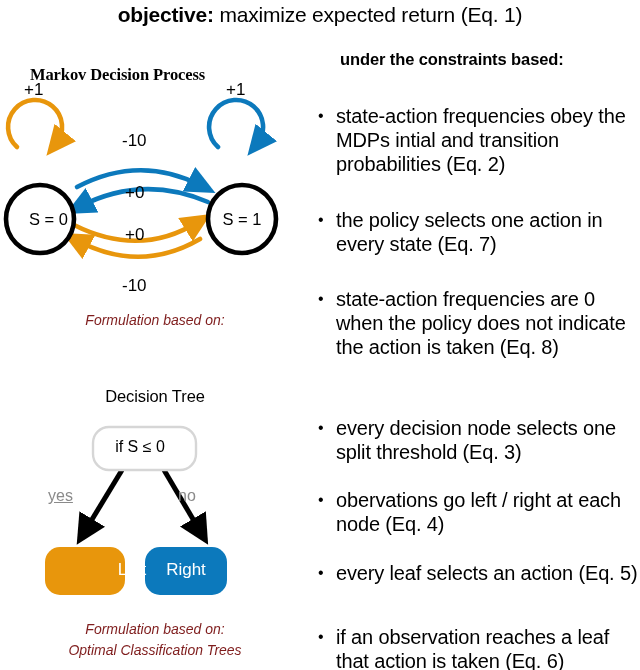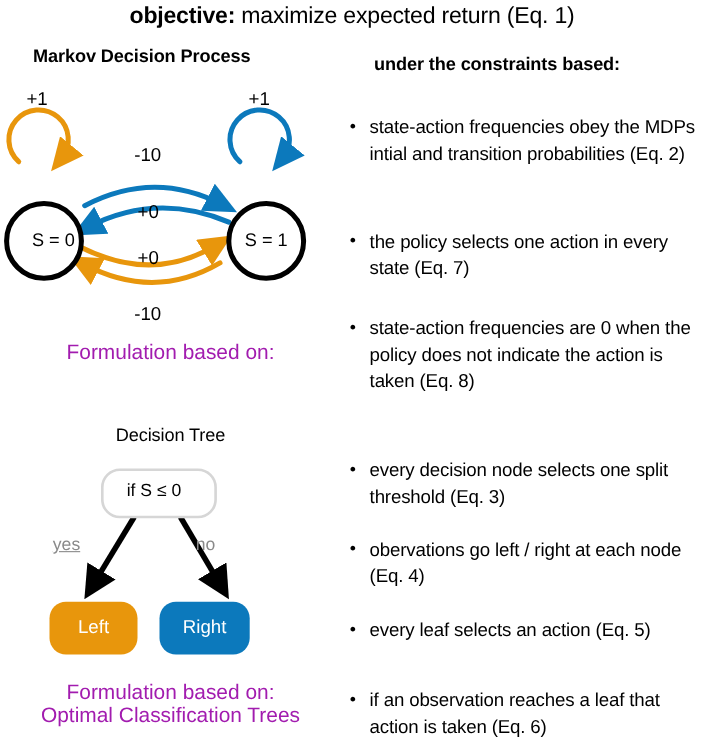--- a/index.html
+++ b/index.html
@@ -32,21 +32,21 @@
   #objective-title .bold { font-weight: bold; }
 
   
   .col-heading {
     position: absolute;
     font-size: 16.5px;
     font-weight: bold;
     letter-spacing: -0.1px;
     white-space: nowrap;
   }
-  #mdp-heading { top: 42px; left: 30px; }
+  #mdp-heading { top: 65px; left: 30px; font-family: Liberation Serif, serif; }
   #constraints-heading { top: 50px; left: 340px; }
 
   
   #mdp-diagram {
     position: absolute;
     top: 82px;
     left: 0px;
     width: 310px;
     height: 230px;
   }
@@ -63,23 +63,24 @@
     white-space: nowrap;
     color: #000;
   }
 
   
   .caption {
     position: absolute;
     width: 310px;
     left: 0;
     text-align: center;
-    font-size: 19px;
+    font-size: 14px;
     line-height: 21px;
-    color: #a21caf;
+    color: #7f1d1d;
+    font-style: italic;
   }
   #mdp-caption { top: 310px; }
   #dt-caption  { top: 619px; }
 
   
   #dt-heading {
     position: absolute;
     top: 387px;
     left: 0;
     width: 310px;
@@ -127,21 +128,21 @@
   .bullet-dot {
     width: 18px;
     flex: 0 0 18px;
     font-size: 16px;
     line-height: 24px;
     color: #000;
     text-align: left;
   }
   .bullet-text {
     flex: 1 1 auto;
-    font-size: 17px;
+    font-size: 20px;
     line-height: 24px;
     letter-spacing: -0.15px;
     color: #000;
   }
 </style>
 </head>
 <body>
 
 <div id="objective-title">
   <span class="bold">objective:</span><span> maximize expected return (Eq. 1)</span>
@@ -182,21 +183,21 @@
   <div class="mdp-label" style="left:24px; top:-2px;">+1</div>
   <div class="mdp-label" style="left:226px; top:-2px;">+1</div>
 
   
   <div class="mdp-label" style="left:122px; top:49px;">-10</div>
   <div class="mdp-label" style="left:125px; top:101px;">+0</div>
   <div class="mdp-label" style="left:125px; top:143px;">+0</div>
   <div class="mdp-label" style="left:122px; top:194px;">-10</div>
 
   
-  <div class="state-text" style="left:29px; top:128px; width:56px; text-align:left;">S = 0</div>
+  <div class="state-text" style="left:12px; top:128px; width:56px; text-align:right;">S = 0</div>
   <div class="state-text" style="left:214px; top:128px; width:56px; text-align:center;">S = 1</div>
 </div>
 
 <div class="caption" id="mdp-caption">
   <div>Formulation based on:</div>
 </div>
 
 <div id="dt-heading">Decision Tree</div>
 
 <div id="dt-diagram">
@@ -214,21 +215,21 @@
 
     <rect x="45" y="132" width="80" height="48" rx="15" ry="15" fill="#E8960C"></rect>
     <rect x="145" y="132" width="82" height="48" rx="15" ry="15" fill="#0C79BC"></rect>
   </svg>
 
   <div class="dt-node-text dt-root-text" style="left:93px; top:23px; width:94px;">if S ≤ 0</div>
 
   <div class="dt-edge-label" style="left:48px; top:72px;text-decoration:underline;">yes</div>
   <div class="dt-edge-label" style="left:178px; top:72px;">no</div>
 
-  <div class="dt-node-text dt-leaf-text" style="left:45px; top:145px; width:80px;">Left</div>
+  <div class="dt-node-text dt-leaf-text" style="left:45px; top:145px; width:80px;padding-left:47px;">Left</div>
   <div class="dt-node-text dt-leaf-text" style="left:145px; top:145px; width:82px;">Right</div>
 </div>
 
 <div class="caption" id="dt-caption">
   <div>Formulation based on:</div>
   <div>Optimal Classification Trees</div>
 </div>
 
 <div id="constraints-list">
   <div class="bullet-item" style="top:0px;">

